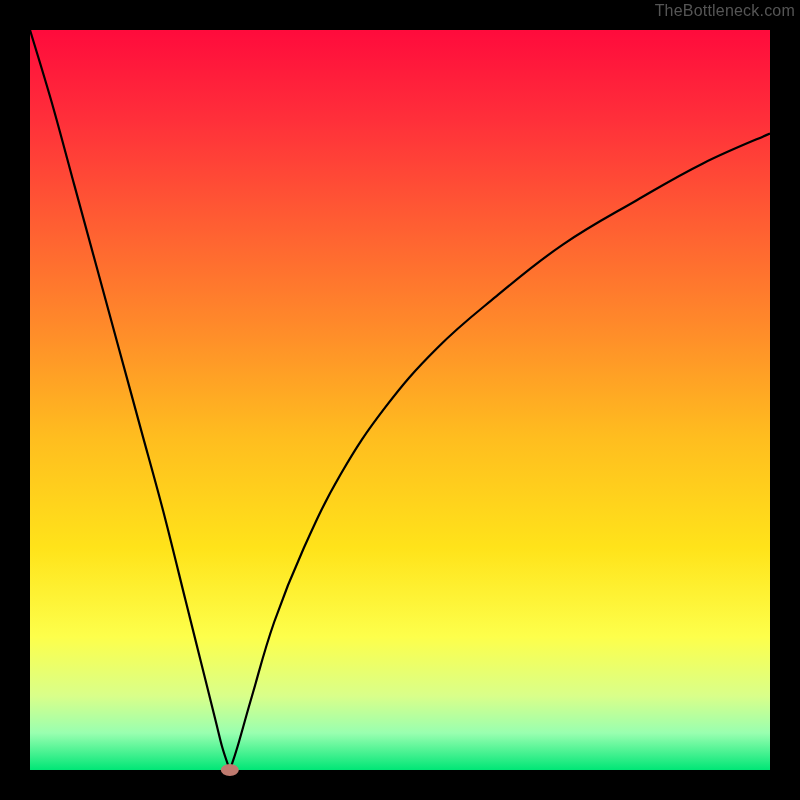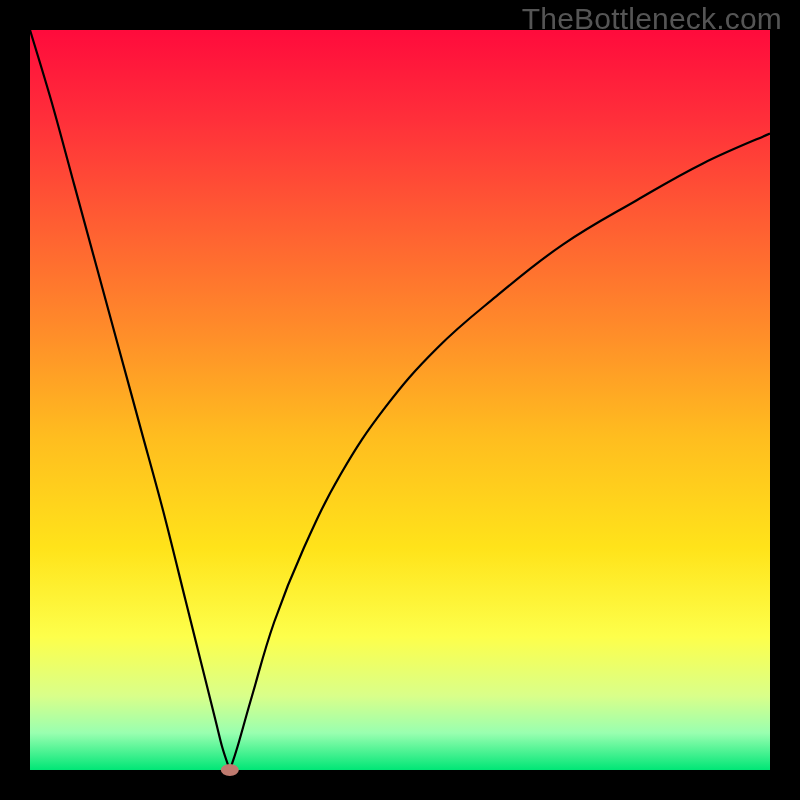--- a/index.html
+++ b/index.html
@@ -12,22 +12,22 @@
     font-family: Arial, Helvetica, sans-serif;
   }
   .container {
     position: relative;
     width: 800px;
     height: 800px;
   }
   .watermark {
     position: absolute;
     top: 2px;
-    right: 18px;
-    font-size: 30px;
+    right: 5px;
+    font-size: 16px;
     color: #555555;
     font-weight: 500;
     z-index: 10;
     letter-spacing: 0.2px;
   }
   svg {
     display: block;
   }
 </style>
 </head>

